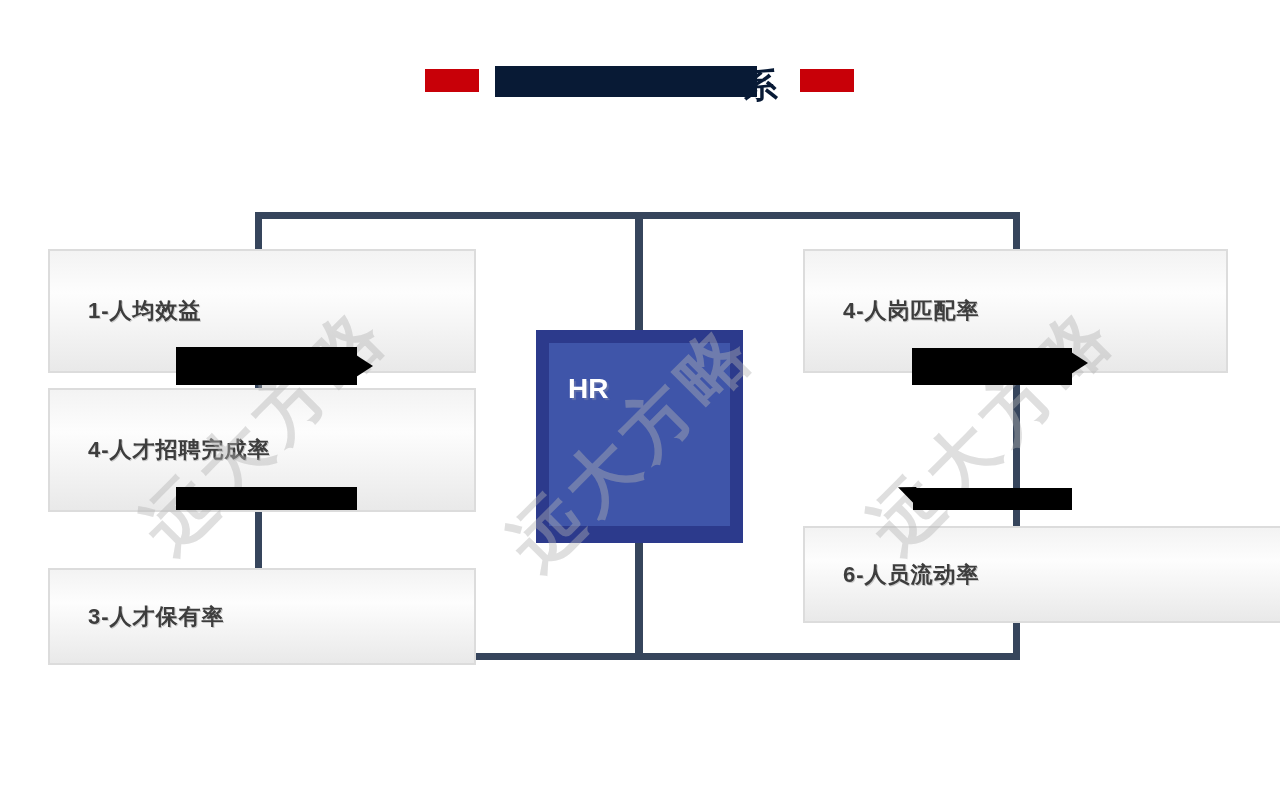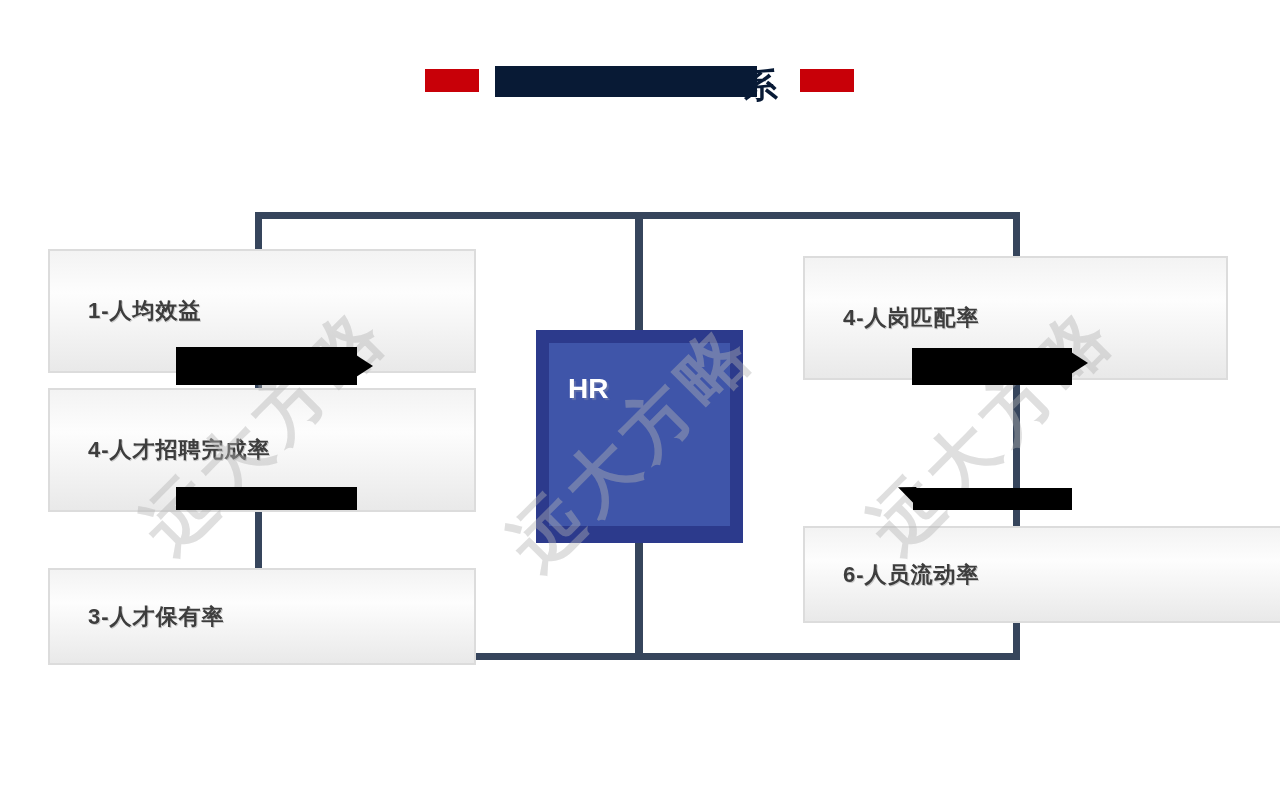--- a/index.html
+++ b/index.html
@@ -26,21 +26,21 @@
     border: 2px solid #dcdcdc;
     display: flex; align-items: center;
   }
   .ind-box .label {
     padding-left: 38px; font-size: 22px; font-weight: 700; color: #3d3d3d;
     text-shadow: 1px 1px 0 #c9c9c9; letter-spacing: 1px; white-space: nowrap;
   }
   .l1 { left: 48px; top: 249px; }
   .l2 { left: 48px; top: 388px; }
   .l3 { left: 48px; top: 544px; height: 97px; margin-top: 24px; }
-  .r1 { left: 803px; top: 249px; width: 425px; margin-top: 7px; }
+  .r1 { left: 803px; top: 249px; width: 425px; }
   .r2 { left: 803px; top: 388px; width: 425px; }
   .r3 { left: 803px; top: 526px; width: 504px; height: 97px; }
 
   
   .center-box { position: absolute; left: 536px; top: 330px; width: 207px; height: 213px; background: #2c3a8c; z-index: 2; }
   .center-box-inner {
     position: absolute; left: 13px; top: 13px; right: 13px; bottom: 17px;
     background: #3f55a9; padding: 24px 0 0 19px;
   }
   .center-box-inner .line {

